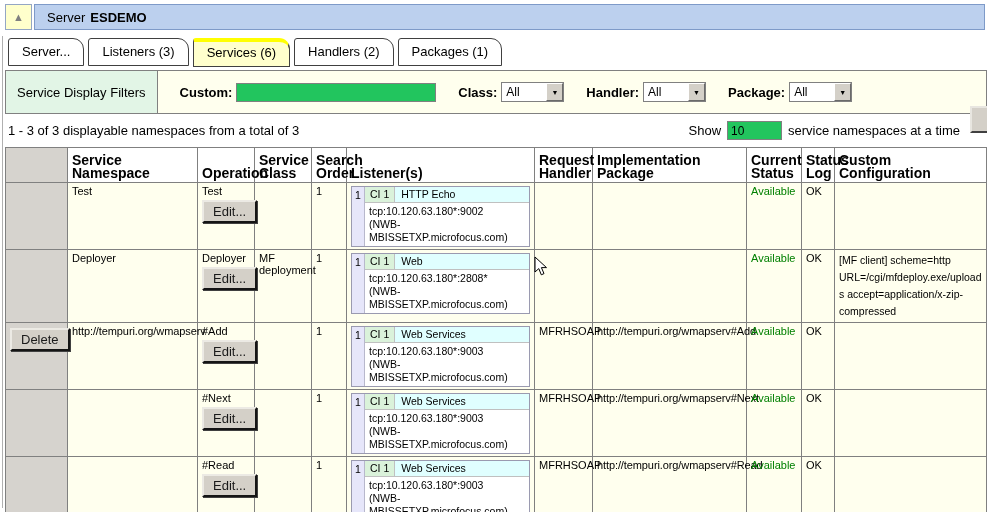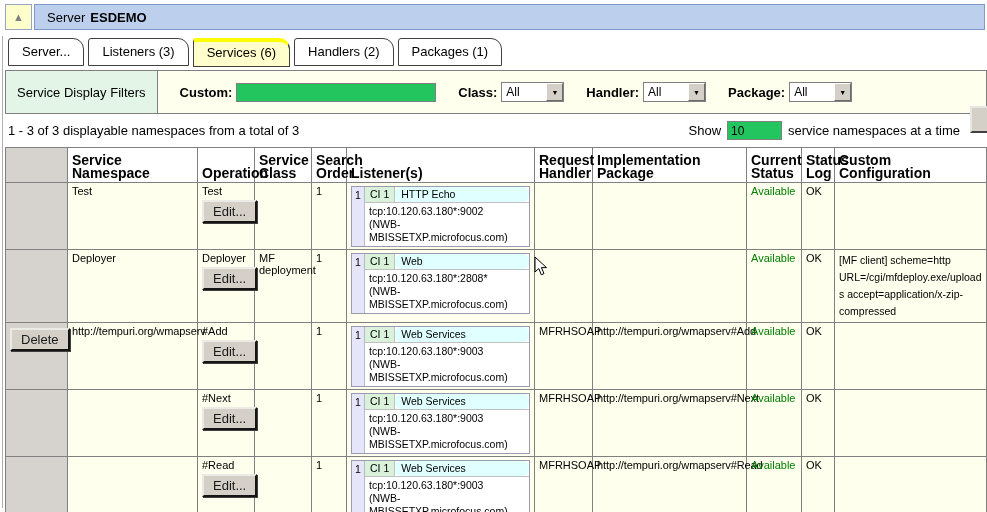--- a/index.html
+++ b/index.html
@@ -94,21 +94,21 @@
   .lbox {
     display:grid; grid-template-columns:13px 1fr; border:1px solid #9a9ab0;
     background:#fff; font-size:10.5px; margin-top:1px;
   }
   .l-idx {
     grid-row:1 / 3; background:#e6e6fa; border-right:1px solid #b8b8cc;
     text-align:center; padding-top:2px;
   }
   .l-head { display:flex; height:16px; line-height:15px; border-bottom:1px solid #c0c0c0; }
   .l-conn { background:#daf2da; border-right:1px solid #c0c0c0; padding:0 5px; white-space:nowrap; }
-  .l-name { background:#e0ffff; flex:1; padding:0 6px; white-space:nowrap; overflow:hidden;border-radius:6px; }
+  .l-name { background:#e0ffff; flex:1; padding:0 6px; white-space:nowrap; overflow:hidden; }
   .l-body { padding:2px 3px 2px 4px; line-height:13px; }
 
   .cursor { position:absolute; left:534px; top:256px; pointer-events:none; }
 </style>
 </head>
 <body>
 
 <div class="left-line"></div>
 
 <div class="hdr">

